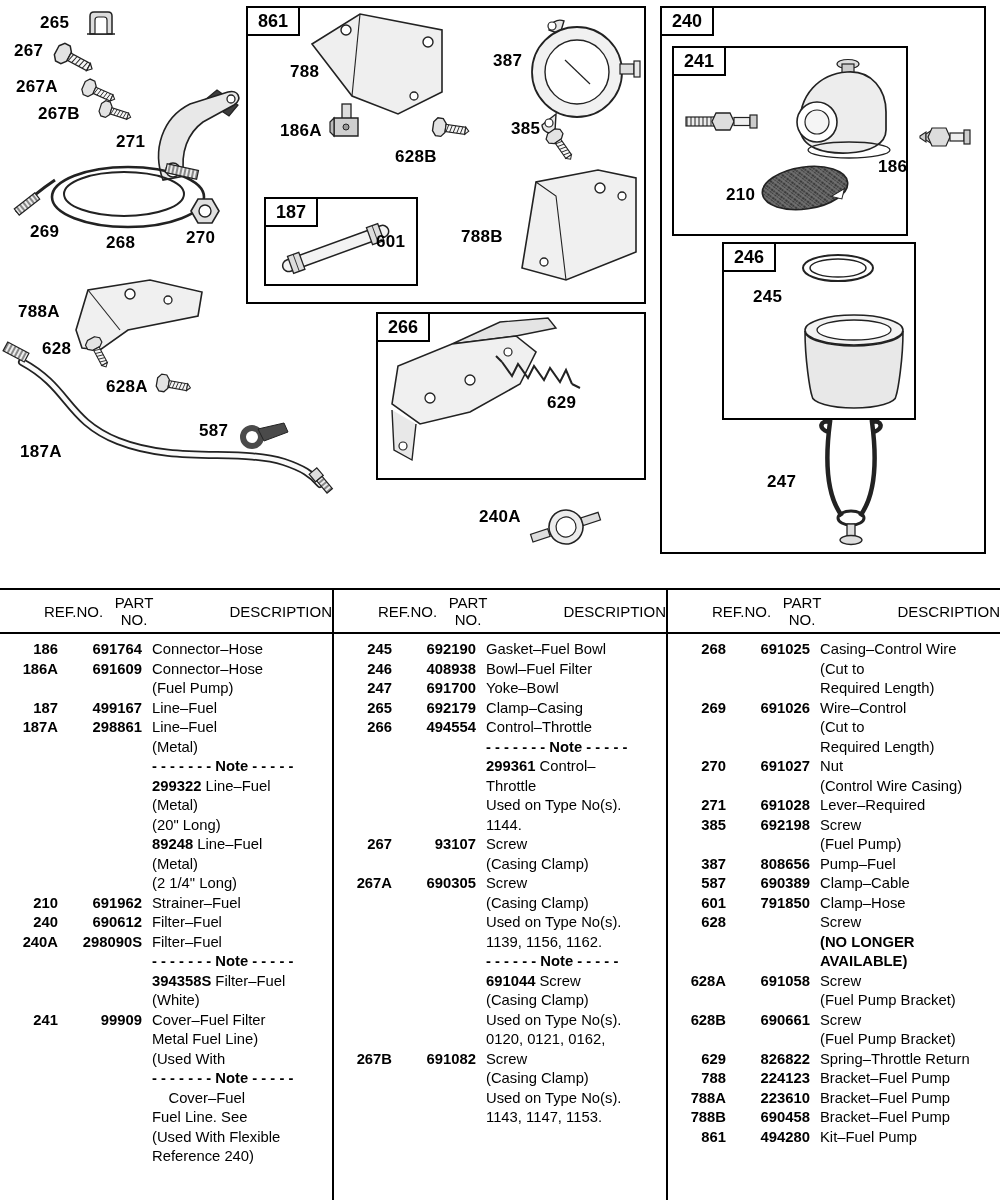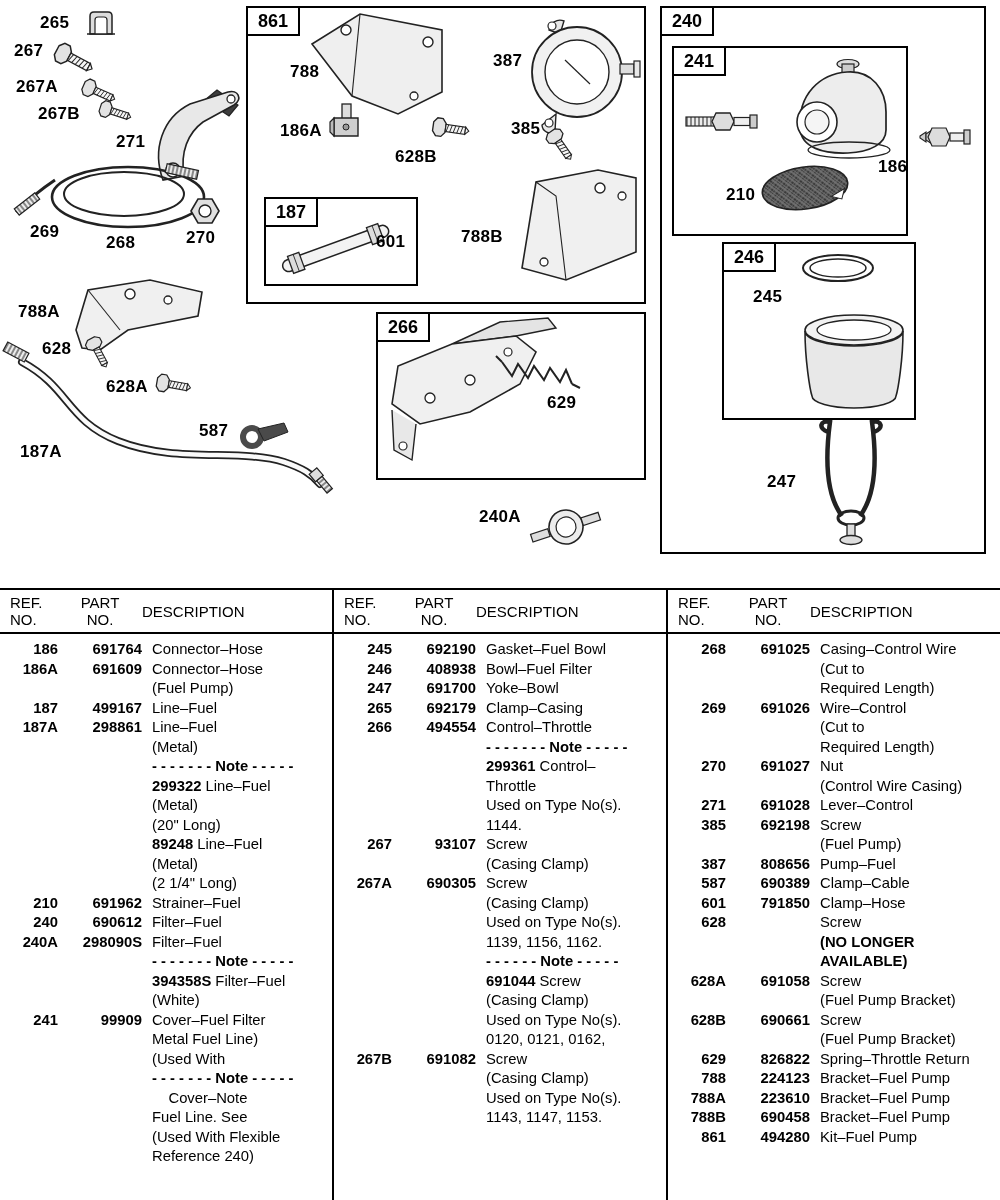--- a/index.html
+++ b/index.html
@@ -15,23 +15,23 @@
     font-weight:bold; font-size:18px; line-height:22px; padding:2px 10px; }
   .part-label { position:absolute; z-index:3; font-weight:bold; font-size:17px; letter-spacing:.3px; }
 
   
   .ptable { position:absolute; top:588px; left:0; width:1000px; height:612px;
     border-top:2px solid #000; display:flex; z-index:4; background:#fff; }
   .tcol { flex:1 1 0; border-right:2px solid #000; overflow:hidden; }
   .tcol:last-child { border-right:none; }
   .thead { height:44px; border-bottom:2px solid #000; display:flex; align-items:center;
     padding-left:10px; font-size:15px; }
-  .h-ref { width:48px; display:flex; flex-direction:column; line-height:17px; }
+  .h-ref { width:48px; display:flex; flex-direction:row; line-height:17px;margin-left:34px; }
   .h-part { width:84px; display:flex; flex-direction:column; text-align:center; line-height:17px; }
-  .h-desc { flex:1; text-align:left; }
+  .h-desc { flex:1; text-align:right; }
   .rows { padding:6px 4px 0 10px; }
   .trow { display:flex; font-size:14.8px; line-height:19.5px; }
   .tref { width:48px; text-align:right; font-weight:bold; flex-shrink:0; }
   .tpart { width:84px; text-align:right; font-weight:bold; flex-shrink:0; }
   .tdesc { margin-left:10px; flex:1; white-space:pre; }
   .b { font-weight:bold; }
 </style>
 </head>
 <body>
 
@@ -407,21 +407,21 @@
             <span class="tdesc"><span>(Used With</span></span>
           </div>
           <div class="trow">
             <span class="tref"></span>
             <span class="tpart"></span>
             <span class="tdesc"><span class="b">- - - - - - - Note - - - - -</span></span>
           </div>
           <div class="trow">
             <span class="tref"></span>
             <span class="tpart"></span>
-            <span class="tdesc"><span>    Cover–Note</span></span>
+            <span class="tdesc"><span>    Cover–Fuel</span></span>
           </div>
           <div class="trow">
             <span class="tref"></span>
             <span class="tpart"></span>
             <span class="tdesc"><span>Fuel Line. See</span></span>
           </div>
           <div class="trow">
             <span class="tref"></span>
             <span class="tpart"></span>
             <span class="tdesc"><span>(Used With Flexible</span></span>
@@ -622,21 +622,21 @@
             <span class="tdesc"><span>Nut</span></span>
           </div>
           <div class="trow">
             <span class="tref"></span>
             <span class="tpart"></span>
             <span class="tdesc"><span>(Control Wire Casing)</span></span>
           </div>
           <div class="trow">
             <span class="tref">271</span>
             <span class="tpart">691028</span>
-            <span class="tdesc"><span>Lever–Control</span></span>
+            <span class="tdesc"><span>Lever–Required</span></span>
           </div>
           <div class="trow">
             <span class="tref">385</span>
             <span class="tpart">692198</span>
             <span class="tdesc"><span>Screw</span></span>
           </div>
           <div class="trow">
             <span class="tref"></span>
             <span class="tpart"></span>
             <span class="tdesc"><span>(Fuel Pump)</span></span>

